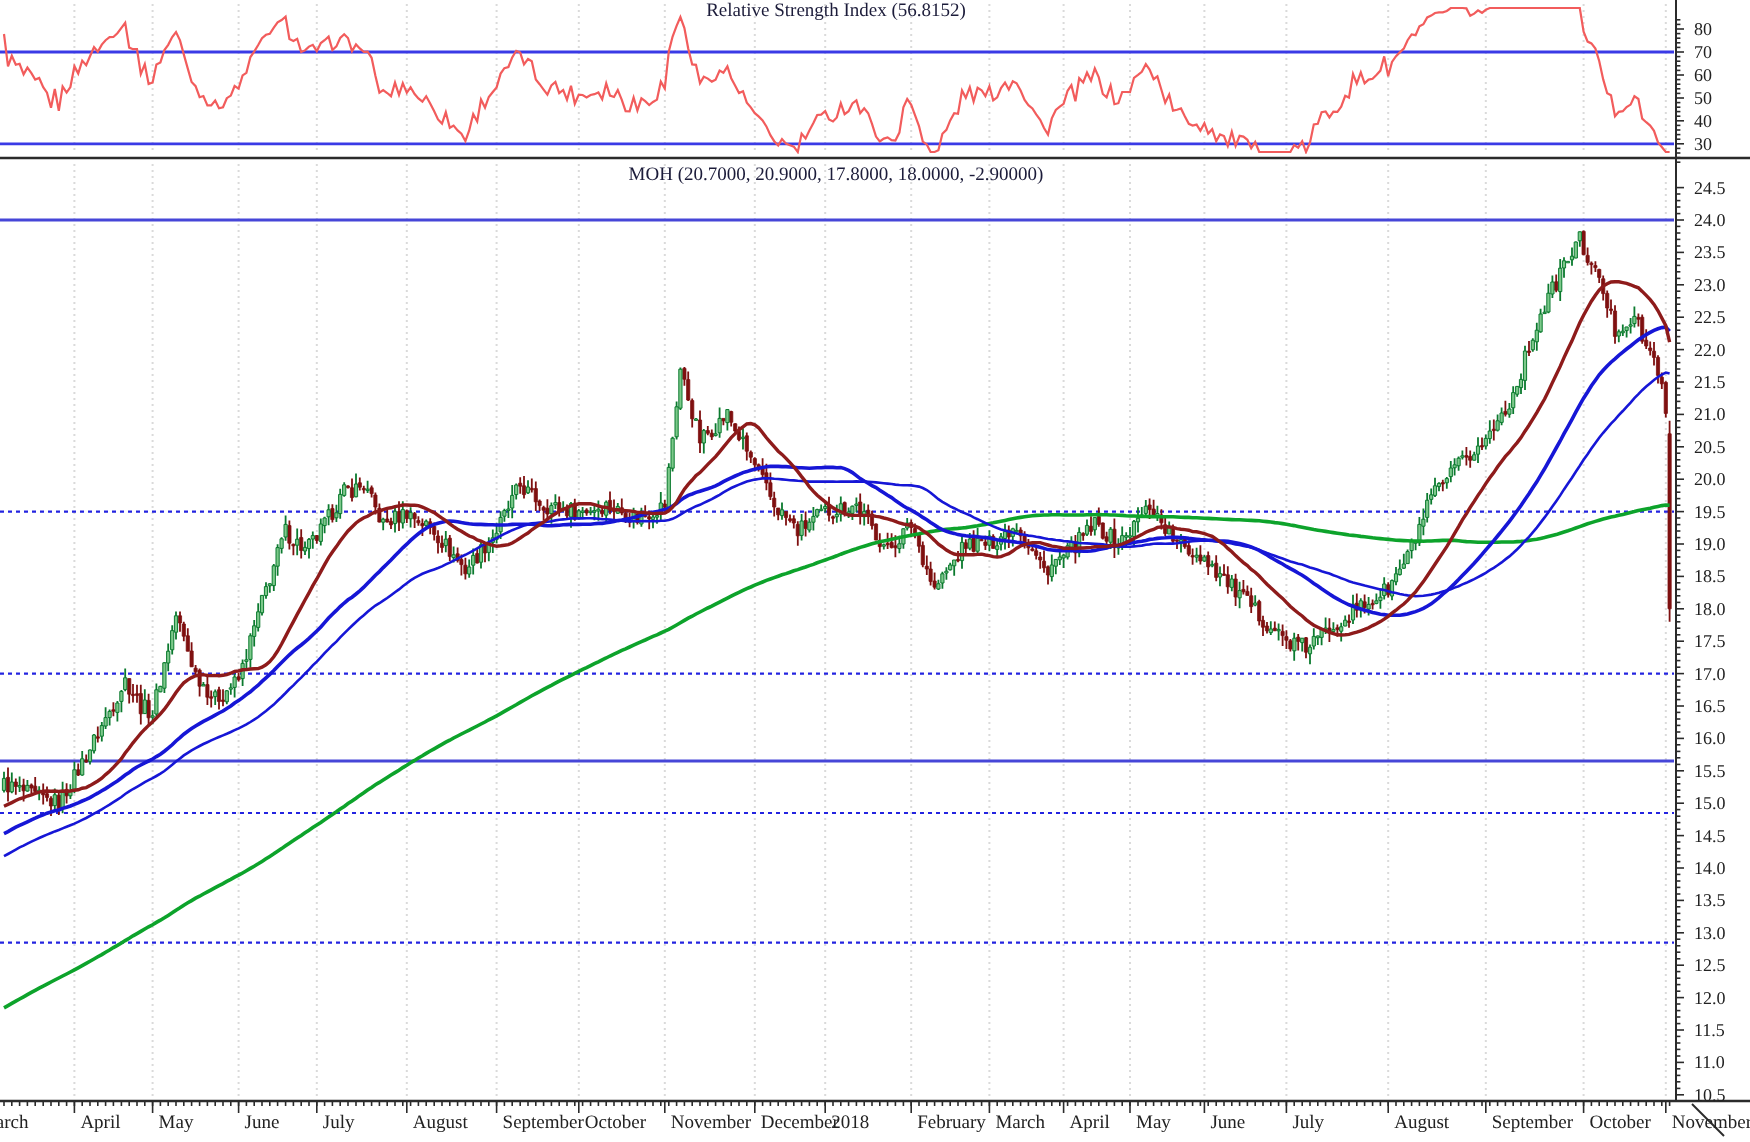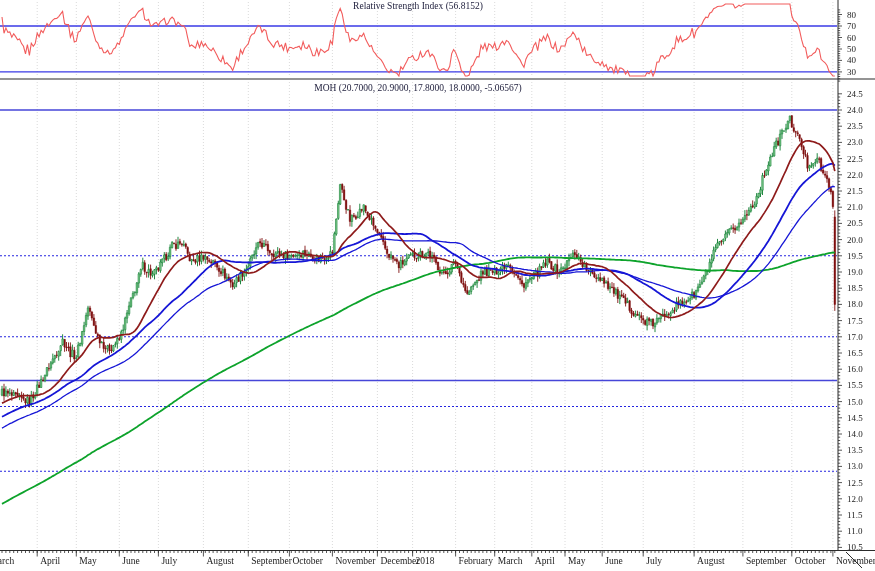--- a/index.html
+++ b/index.html
@@ -557,14 +557,14 @@
         <text x="568.0" y="564">May</text>
         <text x="605.2" y="564">June</text>
         <text x="646.2" y="564">July</text>
         <text x="697.1" y="564">August</text>
         <text x="745.9" y="564">September</text>
         <text x="794.8" y="564">October</text>
         <text x="835.9" y="564">November</text>
       </g>
     </svg>
   <div class="panel-title rsi-title">Relative Strength Index (56.8152)</div>
-  <div class="panel-title main-title">MOH (20.7000, 20.9000, 17.8000, 18.0000, -5.06567)</div>
+  <div class="panel-title main-title">MOH (20.7000, 20.9000, 17.8000, 18.0000, -2.90000)</div>
 </div>
 
 </body></html>

